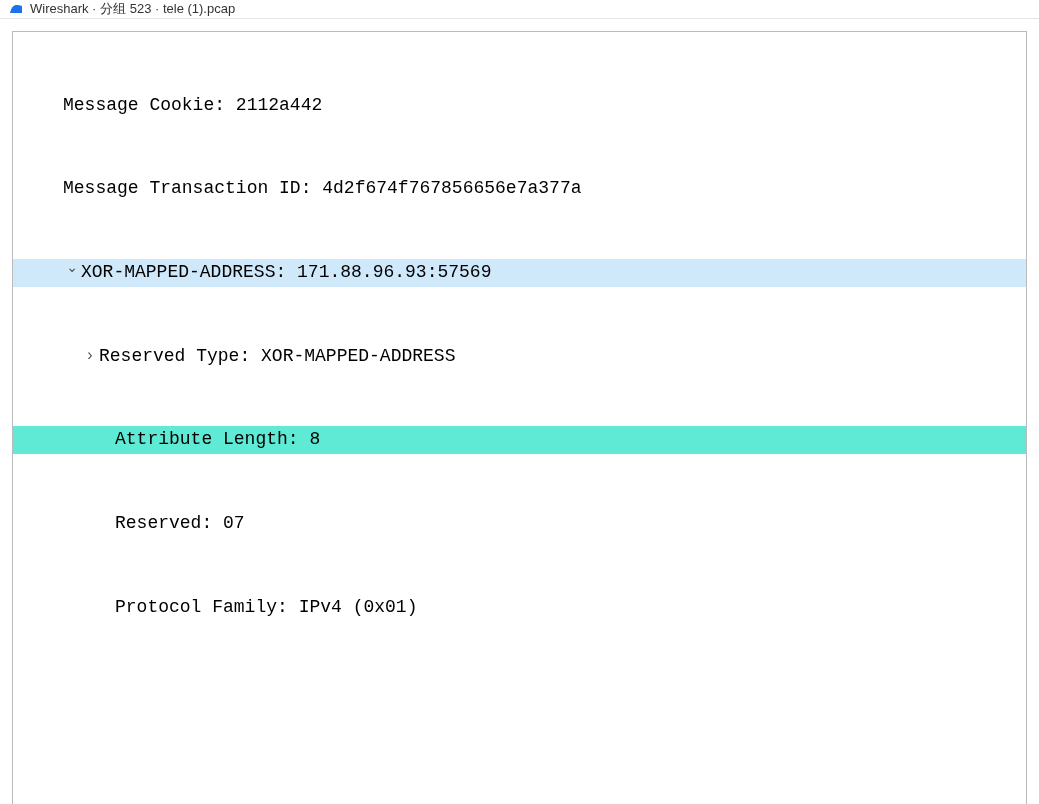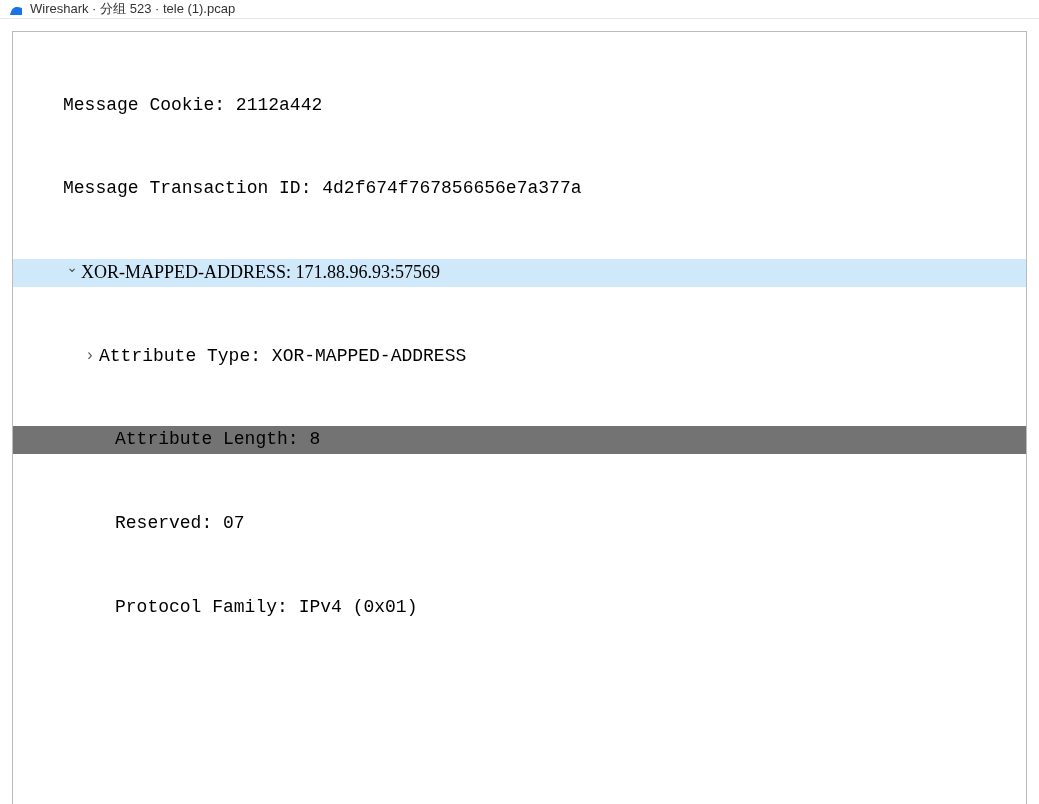--- a/index.html
+++ b/index.html
@@ -10,21 +10,21 @@
     color: #000;
     width: 1039px;
     height: 804px;
     overflow: hidden;
     display: flex;
     flex-direction: column;
   }
   .titlebar {
     height: 30px;
     display: flex;
-    align-items: flex-end;
+    align-items: flex-start;
     padding: 0 8px;
     gap: 6px;
     background: #fff;
     border-bottom: 1px solid #e5e5e5;
   }
   .titlebar-icon {
     width: 16px; height: 16px;
   }
   .titlebar-text {
     font-size: 13px;
@@ -44,22 +44,22 @@
     font-size: 18px;
     line-height: 1.55;
     white-space: pre;
     overflow: hidden;
   }
   .tree-row {
     display: flex;
     align-items: flex-start;
     padding: 0 4px;
   }
-  .tree-row.sel-dark { background: #cfe8fa; font-family: Liberation Serif, serif; }
-  .tree-row.sel-light { background: #737373; }
+  .tree-row.sel-dark { background: #cfe8fa; }
+  .tree-row.sel-light { background: #5eead4; }
   .indent { display: inline-block; }
   .i0 { width: 46px; }
   .i1 { width: 28px; }
   .i2 { width: 46px; }
   .i3 { width: 64px; }
   .i4 { width: 98px; }
   .toggle {
     width: 18px; display: inline-block; text-align: center; color: #555;
     font-family: "Segoe UI Symbol", sans-serif; font-size: 13px;
   }
@@ -76,21 +76,21 @@
   </svg>
   <span class="titlebar-text">Wireshark · 分组 523 · tele (1).pcap</span>
 </div>
 
 <div class="panels">
 
   <div class="tree-pane">
     <div class="tree-row"><span class="indent i0"></span><span class="tree-text">Message Cookie: 2112a442</span></div>
     <div class="tree-row"><span class="indent i0"></span><span class="tree-text">Message Transaction ID: 4d2f674f767856656e7a377a</span></div>
     <div class="tree-row sel-dark"><span class="indent i2"></span><span class="toggle down"></span><span class="tree-text">XOR-MAPPED-ADDRESS: 171.88.96.93:57569</span></div>
-    <div class="tree-row"><span class="indent i3"></span><span class="toggle right"></span><span class="tree-text">Attribute Type: XOR-MAPPED-ADDRESS</span></div>
+    <div class="tree-row"><span class="indent i3"></span><span class="toggle right"></span><span class="tree-text">Reserved Type: XOR-MAPPED-ADDRESS</span></div>
     <div class="tree-row sel-light"><span class="indent i4"></span><span class="tree-text">Attribute Length: 8</span></div>
     <div class="tree-row"><span class="indent i4"></span><span class="tree-text">Reserved: 07</span></div>
     <div class="tree-row"><span class="indent i4"></span><span class="tree-text">Protocol Family: IPv4 (0x01)</span></div>
     
     
     
     
     
   </div>
 

